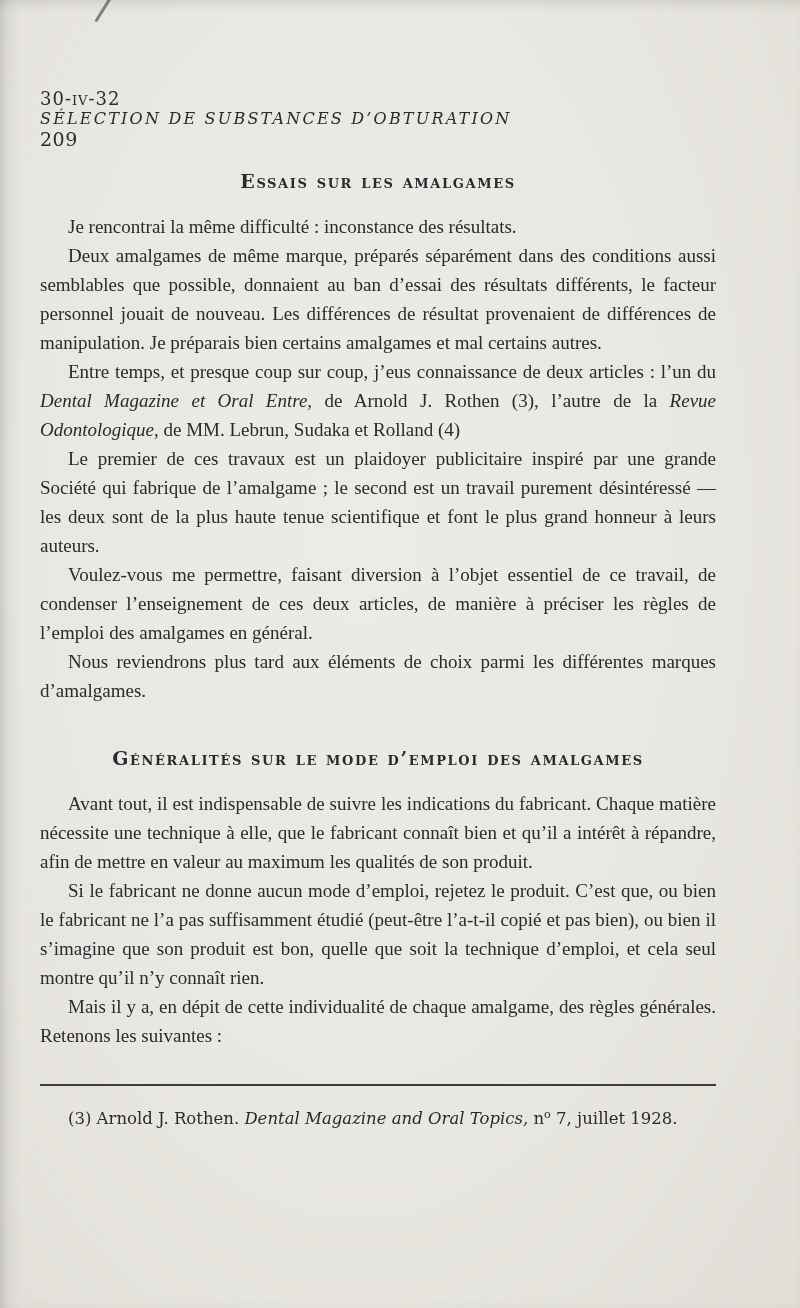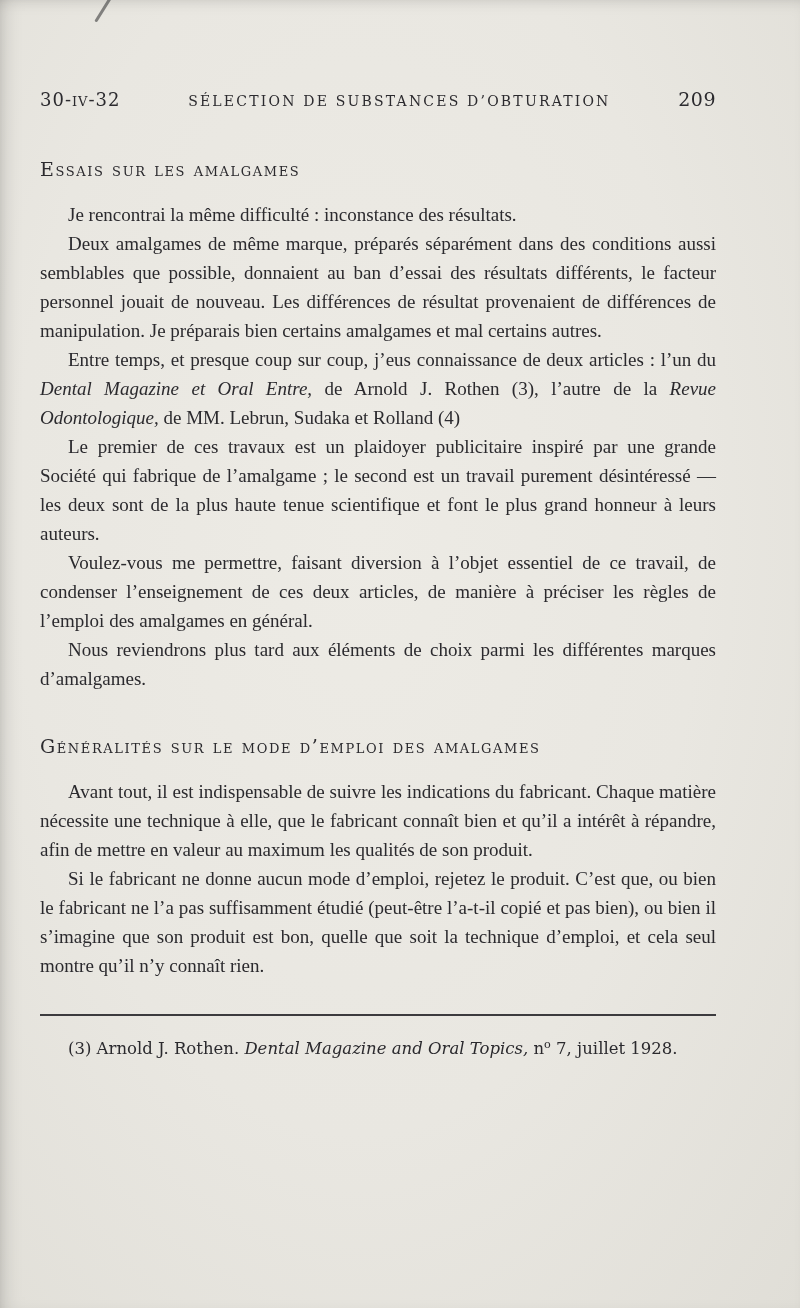--- a/index.html
+++ b/index.html
@@ -31,44 +31,46 @@
     background: #4a4a4a;
     transform: rotate(32deg);
     opacity: .65;
     border-radius: 2px;
   }
 
   .running-header {
     display: flex;
     justify-content: space-between;
     align-items: baseline;
-    margin-bottom: 48px;
+    margin-bottom: 20px;
+    flex-direction: column;
   }
   .header-date {
     font-size: 18px;
     letter-spacing: 1px;
     font-variant: small-caps;
   }
   .header-title {
-    font-size: 14px;
+    font-size: 16px;
     letter-spacing: 2.2px;
     text-transform: uppercase;
+    font-style: italic;
   }
   .header-page-number {
     font-size: 19px;
     letter-spacing: .5px;
     text-align: center;
   }
 
   .section-heading {
     font-size: 19px;
-    font-weight: normal;
+    font-weight: bold;
     font-variant: small-caps;
     letter-spacing: 1.6px;
-    text-align: left;
+    text-align: center;
     margin: 0 0 20px 0;
   }
   .section-heading.second {
     margin-top: 42px;
   }
 
   .body-text { font-size: 19px; line-height: 29px; text-align: justify; font-family: Liberation Serif, serif; }
 
   .para {
     text-indent: 28px;
@@ -127,20 +129,21 @@
     <p class="para">Le premier de ces travaux est un plaidoyer publicitaire inspiré par une grande Société qui fabrique de l’amalgame ; le second est un travail purement désintéressé — les deux sont de la plus haute tenue scientifique et font le plus grand honneur à leurs auteurs.</p>
     <p class="para">Voulez-vous me permettre, faisant diversion à l’objet essentiel de ce travail, de condenser l’enseignement de ces deux articles, de manière à préciser les règles de l’emploi des amalgames en général.</p>
     <p class="para">Nous reviendrons plus tard aux éléments de choix parmi les différentes marques d’amalgames.</p>
   </div>
 
   <h2 class="section-heading second">Généralités sur le mode d’emploi des amalgames</h2>
 
   <div class="body-text">
     <p class="para">Avant tout, il est indispensable de suivre les indications du fabricant. Chaque matière nécessite une technique à elle, que le fabricant connaît bien et qu’il a intérêt à répandre, afin de mettre en valeur au maximum les qualités de son produit.</p>
     <p class="para">Si le fabricant ne donne aucun mode d’emploi, rejetez le produit. C’est que, ou bien le fabricant ne l’a pas suffisamment étudié (peut-être l’a-t-il copié et pas bien), ou bien il s’imagine que son produit est bon, quelle que soit la technique d’emploi, et cela seul montre qu’il n’y connaît rien.</p>
+    <p class="para">Mais il y a, en dépit de cette individualité de chaque amalgame, des règles générales. Retenons les suivantes :</p>
   </div>
 
   <hr class="footnote-rule">
 
   <div class="footnotes">
     <p class="footnote"><span>(3) Arnold J. Rothen. </span><span class="italic">Dental Magazine and Oral Topics,</span><span> n</span><span class="sup">o</span><span> 7, juillet 1928.</span></p>
   </div>
 
 </div>
 

